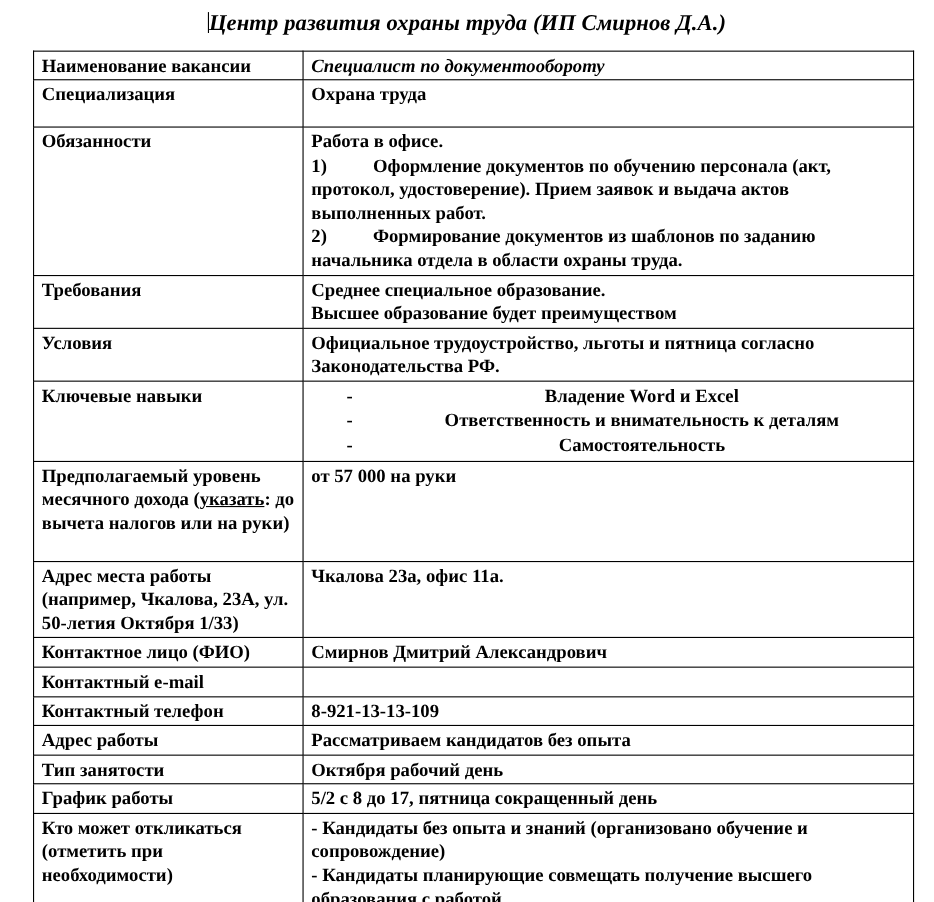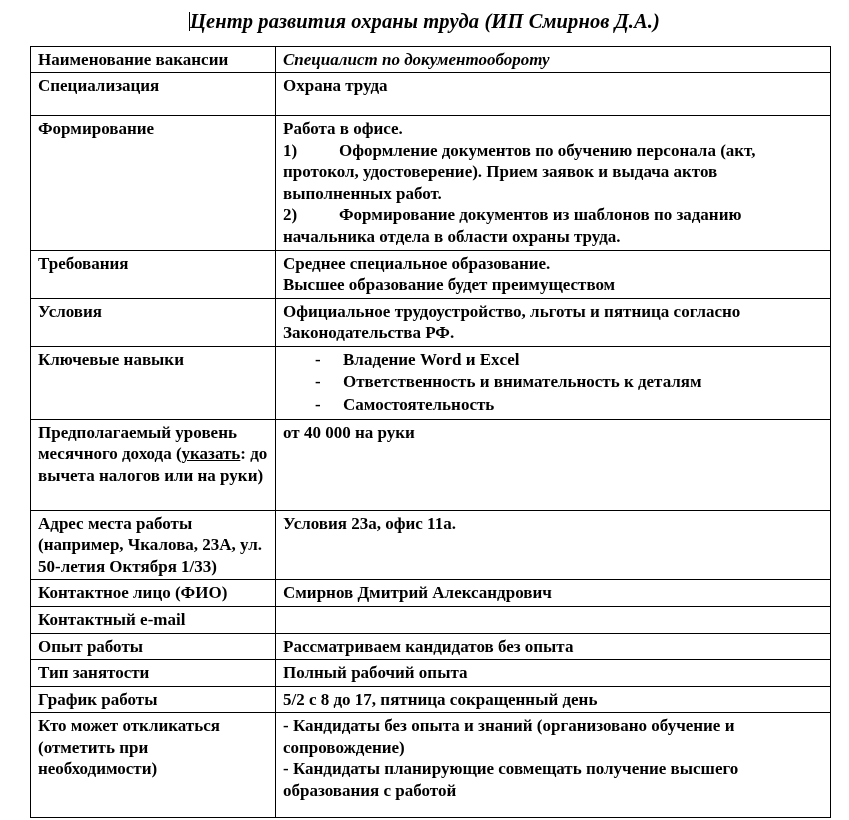--- a/index.html
+++ b/index.html
@@ -74,20 +74,21 @@
   .numline .num {
     display: inline-block;
     width: 56px;
   }
 
   
   ul.dashlist {
     list-style: none;
     margin: 0;
     padding: 0 0 0 32px;
+    text-align: center;
   }
   ul.dashlist li {
     position: relative;
     padding-left: 28px;
     line-height: 1.33;
   }
   ul.dashlist li::before {
     content: "-";
     position: absolute;
     left: 0;
@@ -118,21 +119,21 @@
         <td class="label">Наименование вакансии</td>
         <td class="value italic">Специалист по документообороту</td>
       </tr>
 
       <tr class="r-spec">
         <td class="label">Специализация</td>
         <td class="value">Охрана труда</td>
       </tr>
 
       <tr class="r-resp">
-        <td class="label">Формирование</td>
+        <td class="label">Обязанности</td>
         <td class="value">
           <div>Работа в офисе.</div>
           <div class="numline"><span class="num">1)</span><span>Оформление документов по обучению персонала (акт, протокол, удостоверение). Прием заявок и выдача актов выполненных работ.</span></div>
           <div class="numline"><span class="num">2)</span><span>Формирование документов из шаблонов по заданию начальника отдела в области охраны труда.</span></div>
         </td>
       </tr>
 
       <tr>
         <td class="label">Требования</td>
         <td class="value">
@@ -152,47 +153,51 @@
           <ul class="dashlist">
             <li>Владение Word и Excel</li>
             <li>Ответственность и внимательность к деталям</li>
             <li>Самостоятельность</li>
           </ul>
         </td>
       </tr>
 
       <tr class="r-income">
         <td class="label"><span>Предполагаемый уровень месячного дохода (</span><span class="u">указать</span><span>: до вычета налогов или на руки)</span></td>
-        <td class="value">от 40 000 на руки</td>
+        <td class="value">от 57 000 на руки</td>
       </tr>
 
       <tr class="r-addr">
         <td class="label">Адрес места работы (например, Чкалова, 23А, ул. 50-летия Октября 1/33)</td>
-        <td class="value">Условия 23а, офис 11а.</td>
+        <td class="value">Чкалова 23а, офис 11а.</td>
       </tr>
 
       <tr>
         <td class="label">Контактное лицо (ФИО)</td>
         <td class="value">Смирнов Дмитрий Александрович</td>
       </tr>
 
       <tr>
         <td class="label">Контактный e-mail</td>
         <td class="value"></td>
       </tr>
 
-
-      <tr>
-        <td class="label">Опыт работы</td>
+      <tr>
+        <td class="label">Контактный телефон</td>
+        <td class="value">8-921-13-13-109</td>
+      </tr>
+
+      <tr>
+        <td class="label">Адрес работы</td>
         <td class="value">Рассматриваем кандидатов без опыта</td>
       </tr>
 
       <tr>
         <td class="label">Тип занятости</td>
-        <td class="value">Полный рабочий опыта</td>
+        <td class="value">Октября рабочий день</td>
       </tr>
 
       <tr>
         <td class="label">График работы</td>
         <td class="value">5/2 с 8 до 17, пятница сокращенный день</td>
       </tr>
 
       <tr class="r-who">
         <td class="label">Кто может откликаться (отметить при необходимости)</td>
         <td class="value">

